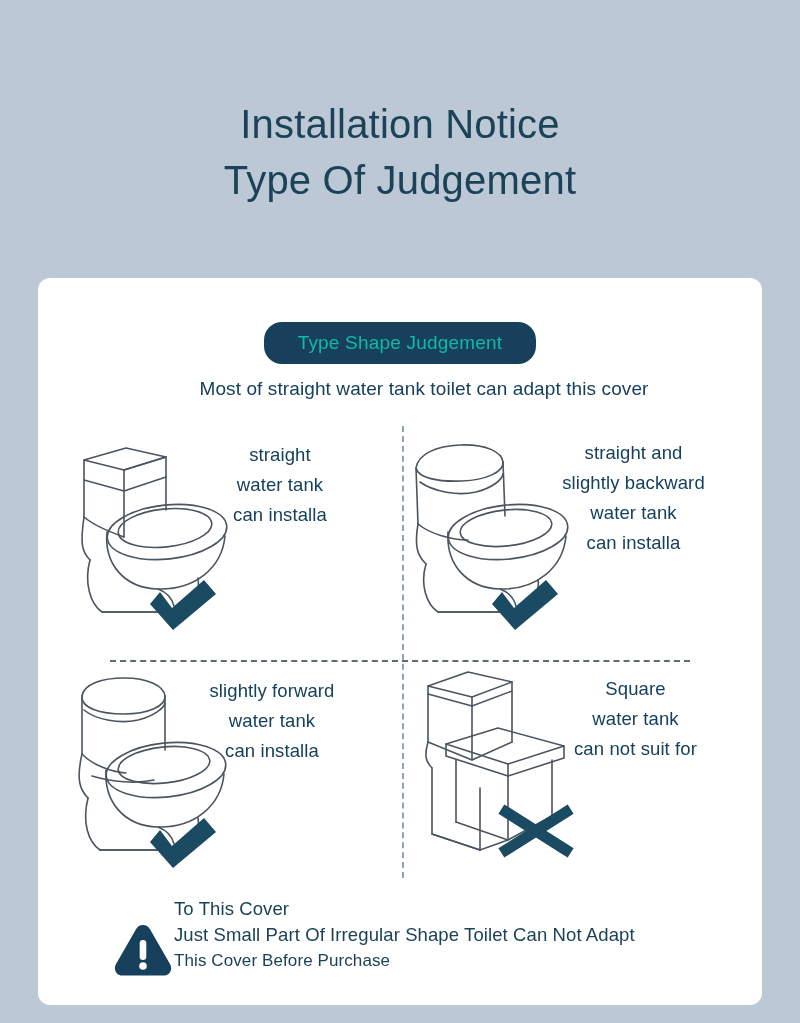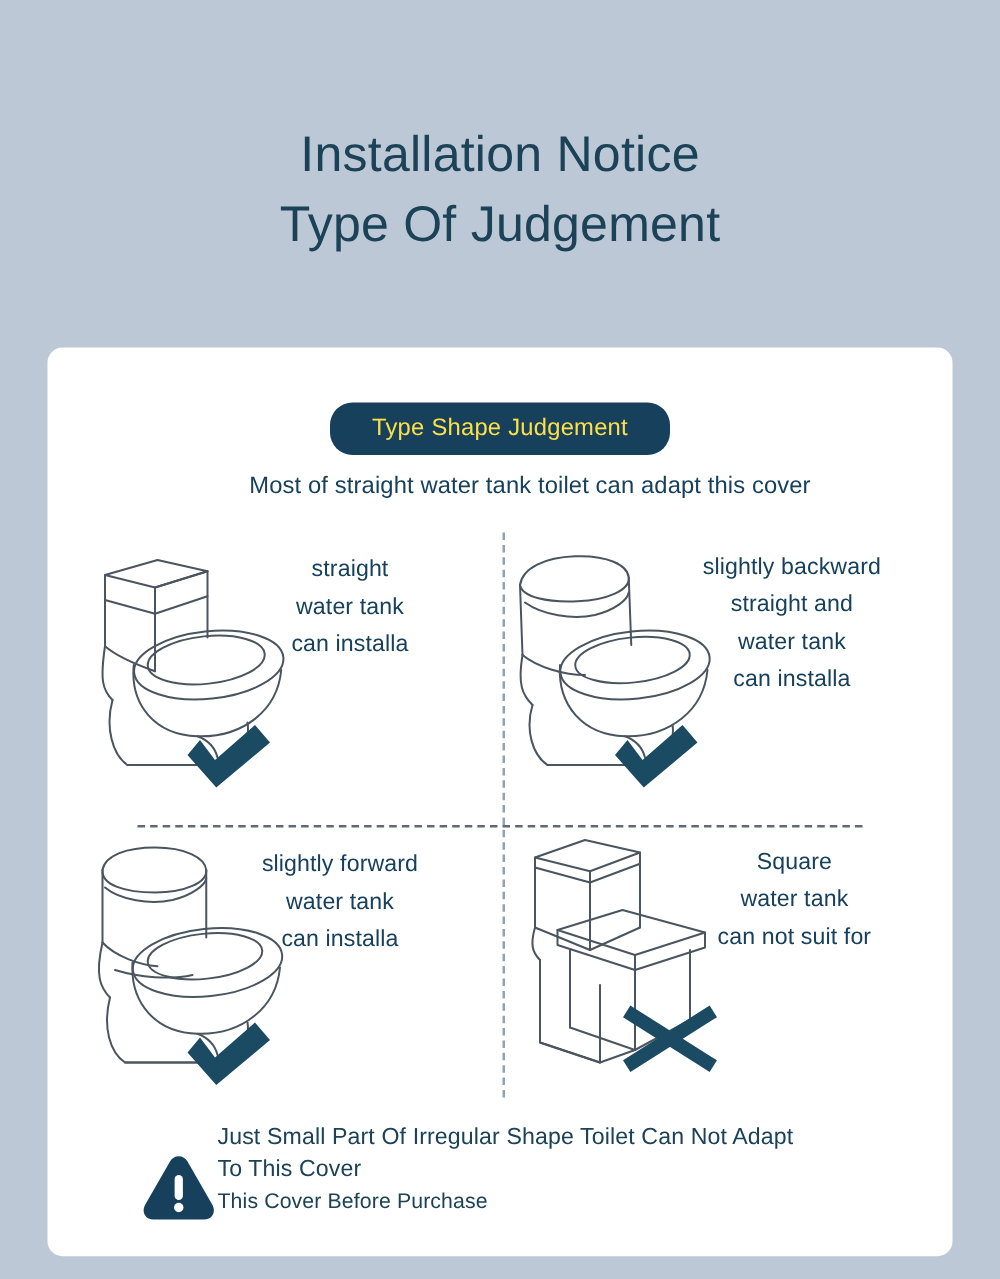--- a/index.html
+++ b/index.html
@@ -52,21 +52,21 @@
   .badge-wrap {
     position: absolute;
     top: 44px;
     left: 0;
     width: 724px;
     text-align: center;
   }
   .badge {
     display: inline-block;
     background: #16405c;
-    color: #fde047;
+    color: #14b8a6;
     font-size: 19px;
     line-height: 19px;
     padding: 11px 34px 12px 34px;
     border-radius: 18px;
     letter-spacing: 0.2px;
   }
 
   
   .subtitle {
     position: absolute;
@@ -257,22 +257,22 @@
               <path d="M20 132 C14 152 20 172 32 180 L114 180 C128 172 134 160 132 148"></path>
               <path d="M32 180 L114 180"></path>
               <path d="M94 157 C102 160 108 166 110 174"></path>
             </g>
             <g>
               <path d="M96 160 L108 176 L140 148 L152 162 L109 198 L86 172 Z" fill="#1b4a63"></path>
             </g>
           </svg>
         </div>
         <div class="caption">
+          <div>straight and</div>
           <div>slightly backward</div>
-          <div>straight and</div>
           <div>water tank</div>
           <div>can installa</div>
         </div>
       </div>
 
       <div class="cell q3">
         <div class="art">
           <svg viewBox="0 0 175 200" width="175" height="200" xmlns="http://www.w3.org/2000/svg">
             <g fill="none" stroke="#4a5560" stroke-width="1.6" stroke-linejoin="round" stroke-linecap="round">
 
@@ -347,20 +347,20 @@
 
     <div class="note">
       <div class="tri">
         <svg viewBox="0 0 62 56" width="62" height="56" xmlns="http://www.w3.org/2000/svg">
           <path d="M31 3 C34 3 36.5 4.6 38 7.2 L58 42 C59.5 44.8 59.5 47.8 58 50.2 C56.6 52.5 54.2 53.6 51 53.6 L11 53.6 C7.8 53.6 5.4 52.5 4 50.2 C2.5 47.8 2.5 44.8 4 42 L24 7.2 C25.5 4.6 28 3 31 3 Z" fill="#16405c"></path>
           <rect x="27.7" y="18" width="6.6" height="20" rx="3.3" fill="#ffffff"></rect>
           <circle cx="31" cy="44" r="3.8" fill="#ffffff"></circle>
         </svg>
       </div>
       <div class="txt">
+        <div class="big">To This Cover</div>
         <div class="big">Just Small Part Of Irregular Shape Toilet Can Not Adapt</div>
-        <div class="big">To This Cover</div>
         <div class="small">This Cover Before Purchase</div>
       </div>
     </div>
 
   </div>
 </div>
 
 </body></html>

